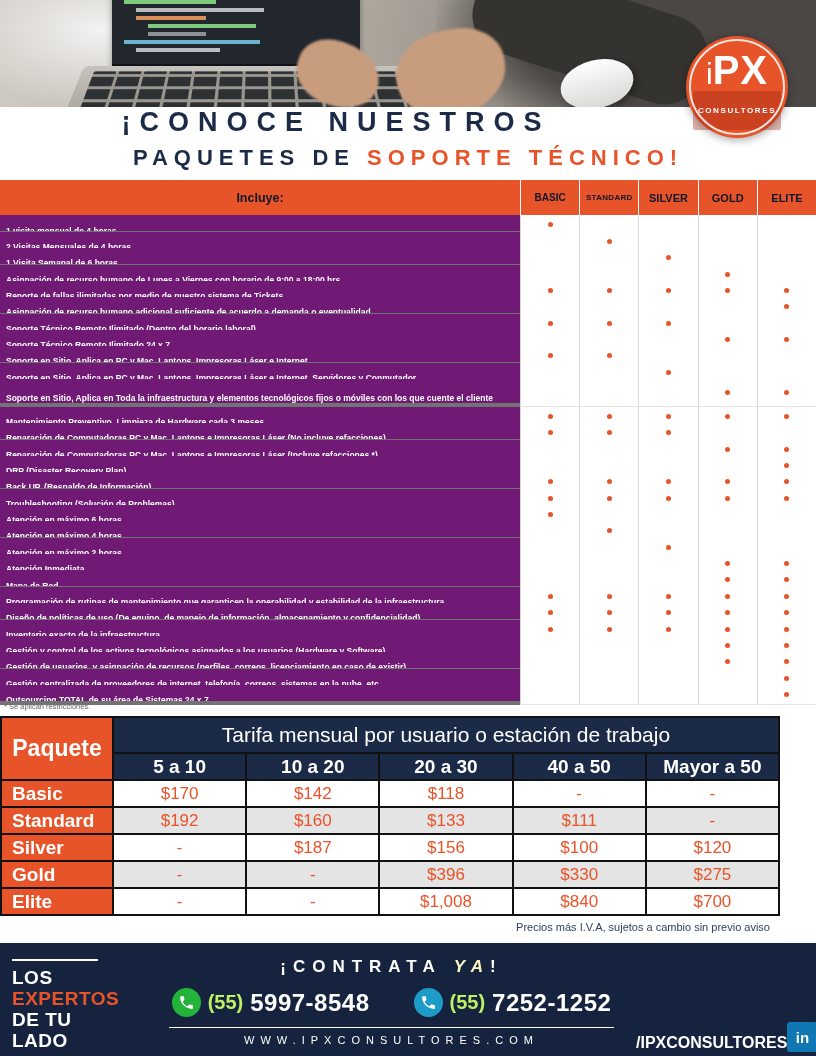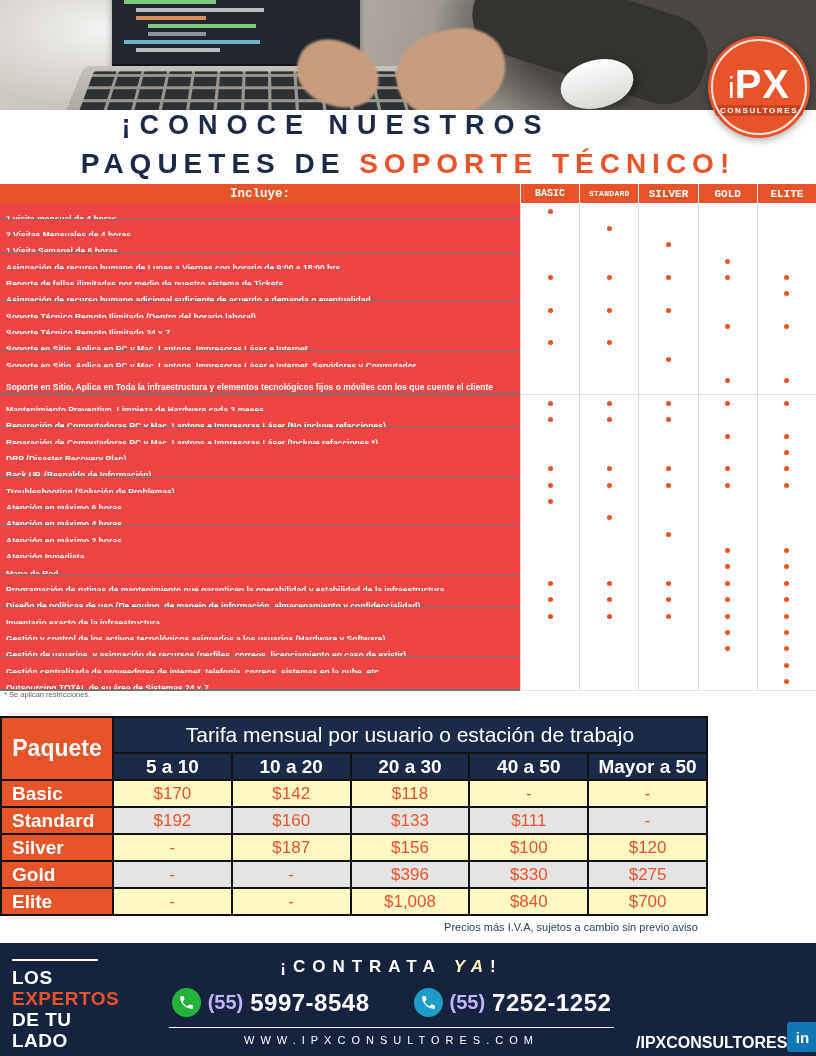--- a/index.html
+++ b/index.html
@@ -34,83 +34,83 @@
   .bn-hand{position:absolute;background:#c79d7e;filter:blur(1px);}
   .bn-hand.left{left:296px;top:42px;width:84px;height:64px;border-radius:45% 55% 50% 50%;transform:rotate(18deg);}
   .bn-hand.right{left:396px;top:30px;width:110px;height:86px;border-radius:50% 45% 55% 50%;transform:rotate(-12deg);}
   .bn-sleeve{position:absolute;left:470px;top:-10px;width:240px;height:90px;background:#35332f;
     border-radius:40px;transform:rotate(18deg);}
   .bn-mouse{position:absolute;left:560px;top:60px;width:74px;height:48px;
     background:linear-gradient(#fefefe,#d8d8d4);border-radius:50%;transform:rotate(-14deg);
     box-shadow:3px 4px 7px rgba(0,0,0,.3);}
 
   
-  .logo{position:absolute;top:36px;right:6px;width:102px;height:102px;border-radius:50%;
+  .logo{position:absolute;top:36px;right:28px;width:102px;height:102px;border-radius:50%;
     background:#e8542a;z-index:6;display:flex;flex-direction:column;align-items:center;justify-content:center;
     box-shadow:0 2px 8px rgba(0,0,0,.35);}
   .logo::before{content:"";position:absolute;inset:3px;border:2px solid rgba(255,255,255,.85);border-radius:50%;}
   .logo-text{color:#fff;line-height:1;margin-top:6px;}
   .logo-i{font-size:30px;font-weight:400;}
   .logo-px{font-size:40px;font-weight:700;letter-spacing:1px;}
   .logo-sub{margin-top:1px;font-size:8px;font-weight:700;letter-spacing:1.6px;color:#fff;
-    background:rgba(150,35,15,.35);padding:1px 5px;border-radius:2px;}
+    background:rgba(150,35,15,.35);padding:15px 5px;border-radius:2px;}
 
   
   .title{height:82px;padding-top:0;text-align:center;color:#1b2a47;}
   .title-l1{font-size:27px;font-weight:700;letter-spacing:9px;transform:translateX(-72px);}
-  .title-l2{font-size:28px;font-weight:700;letter-spacing:6px;margin-top:7px;}
+  .title-l2{font-size:22px;font-weight:700;letter-spacing:6px;margin-top:7px;}
   .orange{color:#e8542a;}
 
   
   .features{width:816px;}
-  .f-head{display:grid;grid-template-columns:520px repeat(5,1fr);height:19px;background:#e8542a;color:#ffffff;font-family:Liberation Mono, monospace;}
+  .f-head{display:grid;grid-template-columns:520px repeat(5,1fr);height:35px;background:#e8542a;color:#0f172a;}
   .f-head>div{display:flex;align-items:center;justify-content:center;font-weight:700;border-left:1px solid #fff;}
   .f-head .f-incl{font-size:12.5px;border-left:none;}
   .f-head .c0{font-size:10px;}
   .f-head .c1{font-size:8px;letter-spacing:.3px;}
   .f-head .c2,.f-head .c3,.f-head .c4{font-size:11px;}
   .f-rows{height:486px;display:flex;flex-direction:column;}
   .f-row{flex:1;display:grid;grid-template-columns:520px repeat(5,1fr);min-height:0;}
   .f-row.tall{flex:1.7;}
-  .f-label{background:#ef4444;color:#fff;font-size:8.5px;font-weight:700;line-height:1.15;
-    display:flex;align-items:center;padding:16px 4px 0 6px;border-bottom:2px solid #737373;overflow:hidden;}
+  .f-label{background:#701a75;color:#fff;font-size:8.5px;font-weight:700;line-height:1.15;
+    display:flex;align-items:center;padding:16px 4px 0 6px;border-bottom:4px solid #737373;overflow:hidden;}
   .f-cell{background:#fff;border-left:1px solid #d9d9d9;border-bottom:1px solid #e4e4e4;
     display:flex;align-items:center;justify-content:center;}
   .dot{width:5px;height:5px;border-radius:50%;background:#e8542a;display:block;}
   .footnote{font-size:7.5px;color:#666;padding:1px 0 0 4px;height:11px;}
 
   
-  .pricing{width:708px;margin-top:16px;}
+  .pricing{width:780px;margin-top:4px;}
   .p-grid{display:grid;grid-template-columns:110px repeat(5,1fr);
     grid-template-rows:34px 25px repeat(5,25px);gap:2px;background:#111;border:2px solid #111;}
   .p-grid>div{display:flex;align-items:center;}
   .p-corner{grid-column:1;grid-row:1/3;background:#e8542a;color:#fff;font-size:23px;font-weight:700;justify-content:center;}
   .p-tarifa{grid-column:2/7;grid-row:1;background:#1b2a47;color:#fff;font-size:21px;justify-content:center;}
   .p-colhead{background:#1b2a47;color:#fff;font-size:19px;font-weight:700;justify-content:center;}
   .p-label{background:#e8542a;color:#fff;font-size:19px;font-weight:700;padding-left:10px;}
-  .p-val{background:#fef9c3;color:#e8542a;font-size:17px;justify-content:center;}
+  .p-val{background:#ffffff;color:#e8542a;font-size:17px;justify-content:center;}
   .p-val.alt{background:#e4e4e4;}
   .price-note{text-align:right;font-size:11px;color:#30425f;padding:5px 10px 0 0;}
 
   
   .footer{background:#16233e;flex:1;margin-top:10px;display:flex;padding:10px 12px 4px 12px;}
   .tagline{width:135px;padding-top:6px;}
   .tag-rule{width:86px;height:2px;background:#fff;margin-bottom:7px;}
   .tag{font-size:19px;font-weight:800;color:#fff;line-height:1.1;letter-spacing:.5px;}
   .tag.orange{color:#e8542a;}
   .fc{flex:1;display:flex;flex-direction:column;align-items:center;padding-top:4px;}
   .cta{color:#fff;font-size:17px;font-weight:700;letter-spacing:7px;white-space:nowrap;}
   .cta .accent{color:#fef9c3;margin-left:12px;font-style:italic;}
   .phones{display:flex;gap:44px;margin-top:11px;align-items:center;}
   .phone{display:flex;align-items:center;gap:7px;}
   .icon-circle{width:29px;height:29px;border-radius:50%;display:flex;align-items:center;justify-content:center;flex:none;}
   .wa{background:#23b33a;}
   .tel{background:#1d9cc8;}
   .icon-circle svg{width:17px;height:17px;fill:#fff;}
-  .area{color:#c4b5fd;font-weight:800;font-size:20px;}
+  .area{color:#bef264;font-weight:800;font-size:20px;}
   .num{color:#fff;font-weight:800;font-size:24px;letter-spacing:.5px;}
   .foot-rule{width:445px;height:1px;background:#fff;margin-top:10px;}
   .website{color:#fff;font-size:11px;letter-spacing:6px;margin-top:6px;}
   .fr{width:168px;display:flex;flex-direction:row;align-items:flex-end;padding-top:10px;}
   .handle{color:#fff;font-weight:800;font-size:16px;}
   .social{display:flex;gap:8px;margin-top:22px;justify-content:center;}
   .s{width:30px;height:30px;border-radius:3px;display:flex;align-items:center;justify-content:center;
      color:#fff;font-weight:800;cursor:pointer;}
   .s.linkedin{background:#1077b5;font-size:15px;}
   .s.facebook{background:#3a5a98;font-size:18px;}

